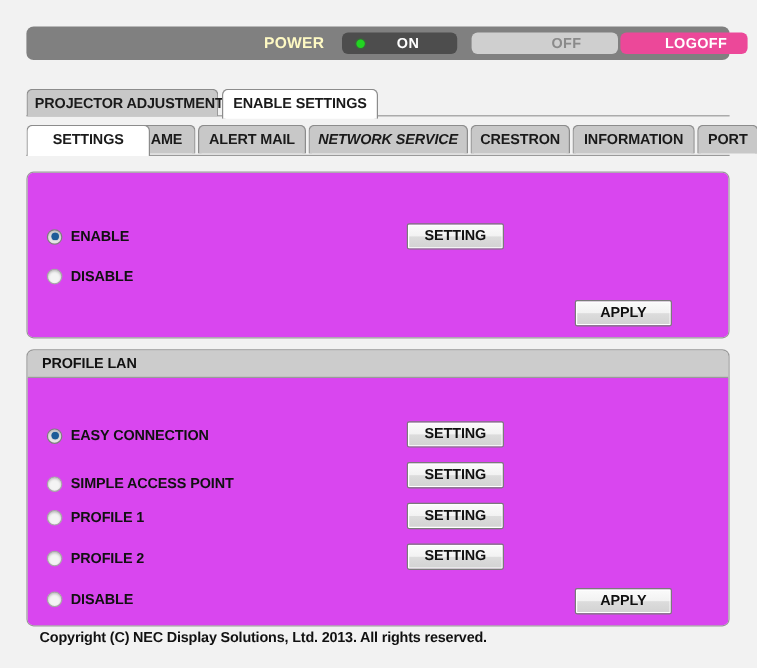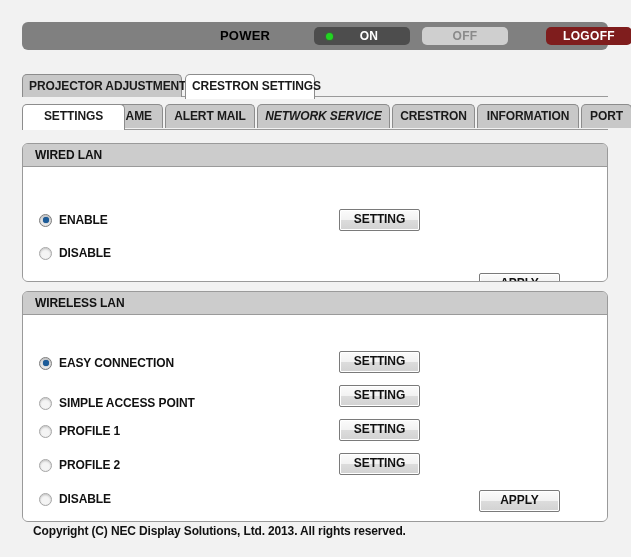--- a/index.html
+++ b/index.html
@@ -24,34 +24,33 @@
     height: 28px;
     background: #808080;
     border-radius: 6px;
   }
   .power-label {
     position: absolute;
     left: 198px;
     top: 6px;
     font-size: 13px;
     font-weight: bold;
-    color: #000000;
+    color: #fef9c3;
     letter-spacing: 0.2px;
   }
   .pwr-btn {
     position: absolute;
     top: 5px;
     height: 18px;
     border-radius: 5px;
     font-size: 12px;
     font-weight: bold;
     text-align: center;
     line-height: 18px;
     letter-spacing: 0.3px;
-    margin-left: 29px;
   }
   .pwr-on {
     left: 263px;
     width: 96px;
     background: #4d4d4d;
     color: #ffffff;
   }
   .pwr-on .led {
     position: absolute;
     left: 12px;
@@ -61,26 +60,28 @@
     border-radius: 50%;
     background: #22d422;
     box-shadow: 0 0 2px #11aa11;
   }
   .pwr-on .lbl { position: absolute; left: 30px; top: 0; width: 50px; }
   .pwr-off {
     left: 371px;
     width: 86px;
     background: #cfcfcf;
     color: #8a8a8a;
+    padding-left: 36px;
   }
   .pwr-logoff {
     left: 495px;
     width: 86px;
-    background: #7f1d1d;
+    background: #ec4899;
     color: #ffffff;
+    padding-left: 20px;
   }
 
   
   .tabs-l1 {
     position: absolute;
     left: 22px;
     top: 74px;
     height: 24px;
   }
   .tabs-l2 {
@@ -139,21 +140,21 @@
     height: 22px;
     line-height: 22px;
     background: #cccccc;
     border-bottom: 1px solid #9a9a9a;
     font-size: 12px;
     font-weight: bold;
     color: #111111;
     padding-left: 12px;
     letter-spacing: -0.1px;
   }
-  .panel-body { position: relative; background: #ffffff; height: 100%; }
+  .panel-body { position: relative; background: #d946ef; height: 100%; }
 
   #panel-wired  { left: 22px; top: 143px; width: 586px; height: 139px; }
   #panel-wireless { left: 22px; top: 291px; width: 586px; height: 231px; }
 
   
   .radio-row {
     position: absolute;
     left: 16px;
     height: 16px;
     display: flex;
@@ -234,52 +235,51 @@
     <span class="led"></span>
     <span class="lbl">ON</span>
   </div>
   <div class="pwr-btn pwr-off">OFF</div>
   <div class="pwr-btn pwr-logoff">LOGOFF</div>
 </div>
 
 <div class="tab-rule rule1"></div>
 <div class="tabs-l1" id="tabs-l1">
     <div class="tab" style="left: 0px; width: 160px;">PROJECTOR ADJUSTMENT</div>
-    <div class="tab active" style="left: 163px; width: 130px;">CRESTRON SETTINGS</div>
+    <div class="tab active" style="left: 163px; width: 130px;">ENABLE SETTINGS</div>
   </div>
 
 <div class="tab-rule rule2"></div>
 <div class="tabs-l2" id="tabs-l2">
     <div class="tab active" style="left: 0px; width: 103px;">SETTINGS</div>
     <div class="tab" style="left: 84px; width: 57px;">NAME</div>
     <div class="tab" style="left: 143px; width: 90px;">ALERT MAIL</div>
     <div class="tab" style="left: 235px; width: 133px; font-style: italic;">NETWORK SERVICE</div>
     <div class="tab" style="left: 370px; width: 83px;">CRESTRON</div>
     <div class="tab" style="left: 455px; width: 102px;">INFORMATION</div>
     <div class="tab" style="left: 559px; width: 51px;">PORT</div>
   </div>
 
 <div class="panel" id="panel-wired">
-  <div class="panel-head">WIRED LAN</div>
   <div class="panel-body" id="wired-body">
       <div class="radio-row" style="top: 45px;">
         <span class="radio checked"></span>
         <span class="radio-label">ENABLE</span>
       </div>
       <div class="btn btn-setting" style="left: 316px; top: 42px;">SETTING</div>
       <div class="radio-row" style="top: 78px;">
         <span class="radio"></span>
         <span class="radio-label">DISABLE</span>
       </div>
       <div class="btn btn-apply" style="left: 456px; top: 106px;">APPLY</div>
     </div>
 </div>
 
 <div class="panel" id="panel-wireless">
-  <div class="panel-head">WIRELESS LAN</div>
+  <div class="panel-head">PROFILE LAN</div>
   <div class="panel-body" id="wireless-body">
       <div class="radio-row" style="top: 40px;">
         <span class="radio checked"></span>
         <span class="radio-label">EASY CONNECTION</span>
       </div>
       <div class="btn btn-setting" style="left: 316px; top: 36px;">SETTING</div>
       <div class="radio-row" style="top: 80px;">
         <span class="radio"></span>
         <span class="radio-label">SIMPLE ACCESS POINT</span>
       </div>

